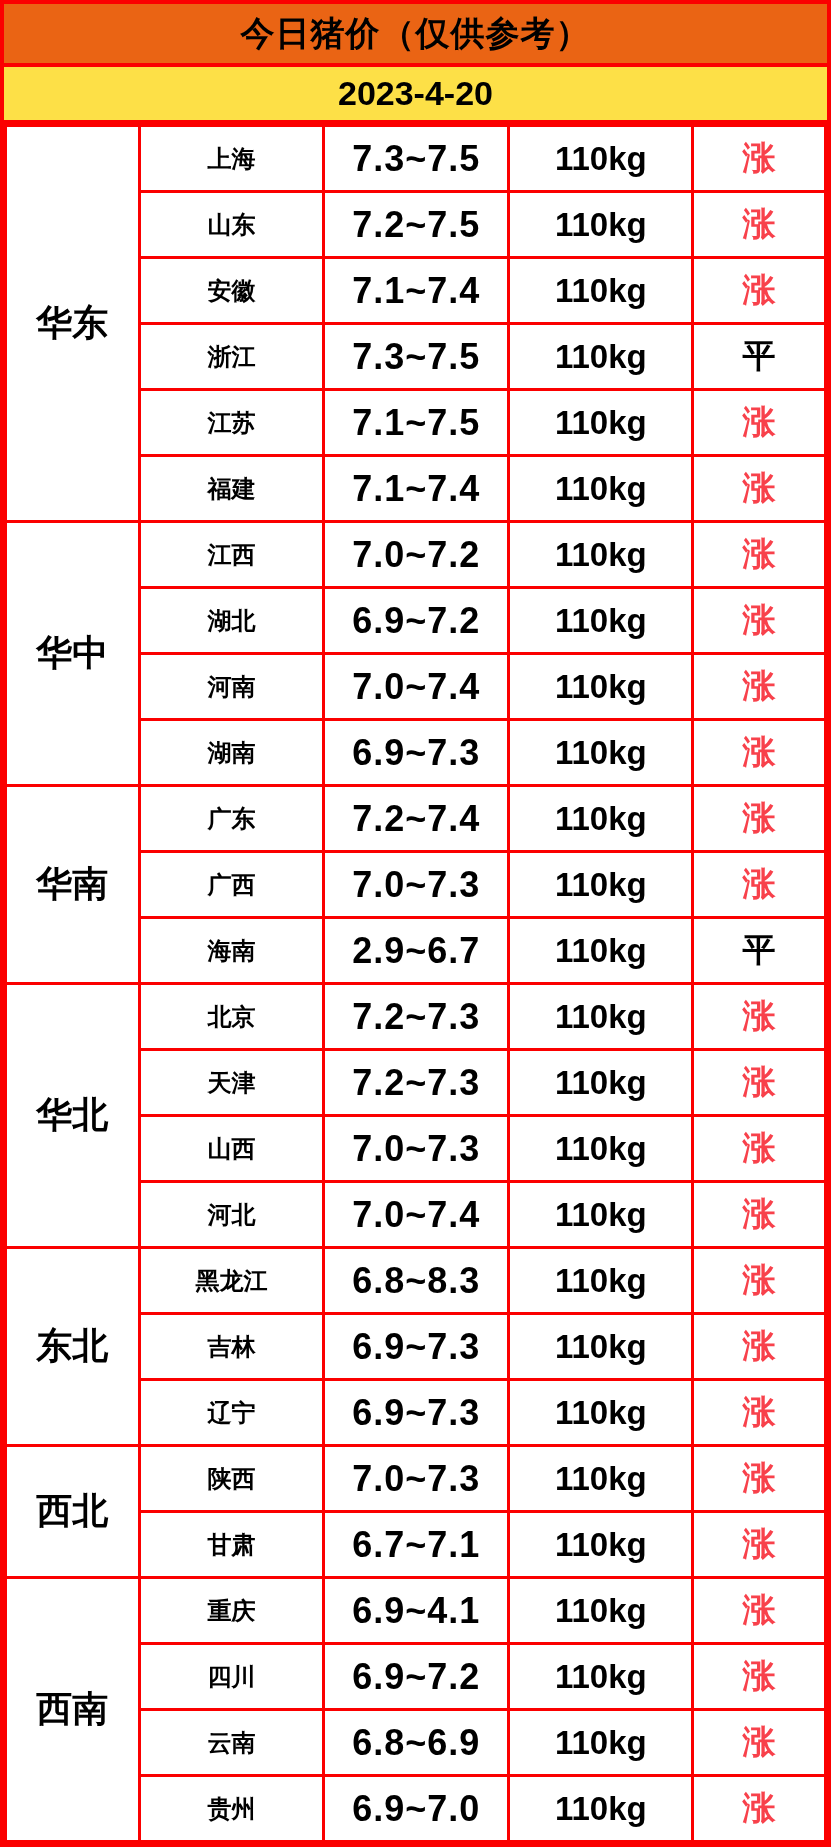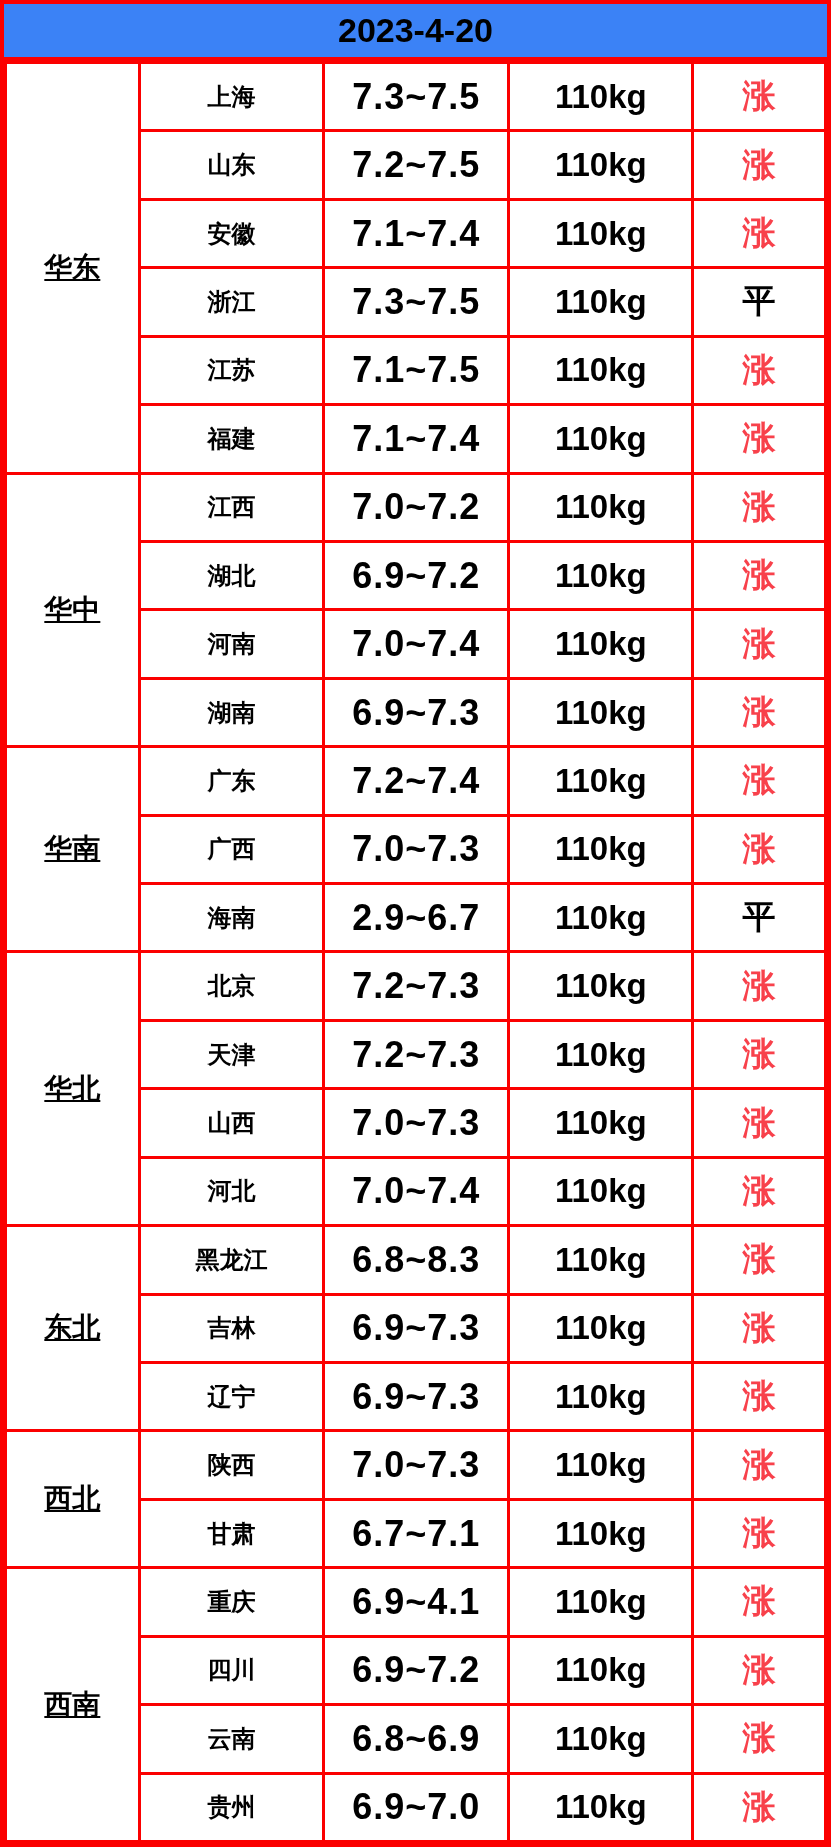--- a/index.html
+++ b/index.html
@@ -25,21 +25,21 @@
     align-items: center;
     justify-content: center;
     font-size: 34px;
     font-weight: bold;
     color: #000000;
     letter-spacing: 1px;
     flex: none;
   }
   .date-bar {
     height: 53px;
-    background: #3b82f6;
+    background: #fde047;
     border-bottom: 4px solid #FB0000;
     display: flex;
     align-items: center;
     justify-content: center;
     font-size: 34px;
     font-weight: bold;
     color: #000000;
     flex: none;
   }
   table.price-table {
@@ -56,30 +56,31 @@
     color: #000000;
     font-weight: bold;
     background: #ffffff;
   }
   col.c-region  { width: 16.3%; }
   col.c-prov    { width: 22.5%; }
   col.c-price   { width: 22.6%; }
   col.c-weight  { width: 22.4%; }
   col.c-trend   { width: 16.2%; }
 
-  td.region   { font-size: 28px; text-decoration: underline; }
+  td.region   { font-size: 36px; }
   td.province { font-size: 24px; }
   td.price    { font-size: 36px; letter-spacing: 1px; }
   td.weight   { font-size: 33px; }
   td.trend    { font-size: 33px; }
 </style>
 </head>
 <body>
 
 <div class="sheet">
+  <div class="title-bar">今日猪价（仅供参考）</div>
   <div class="date-bar">2023-4-20</div>
 
   <table class="price-table">
     <colgroup>
       <col class="c-region">
         <col class="c-prov">
         <col class="c-price">
         <col class="c-weight">
         <col class="c-trend">
     </colgroup>

